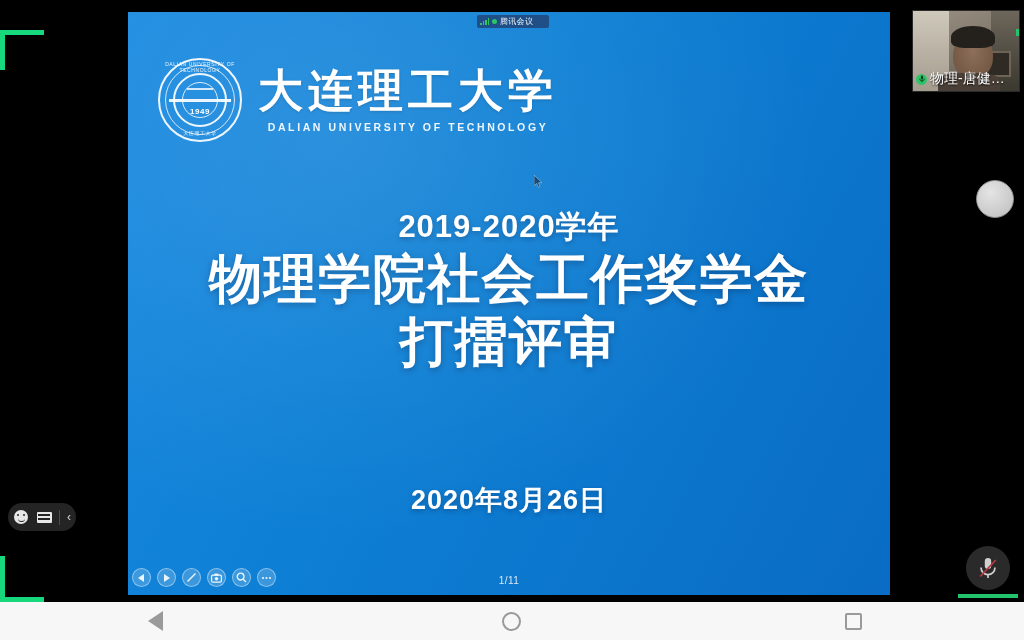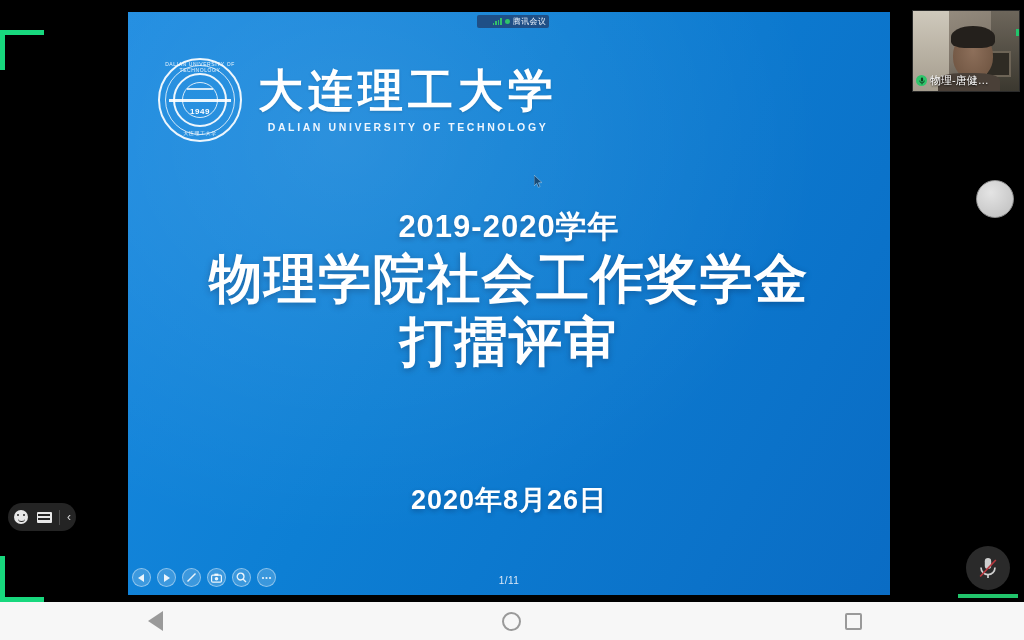--- a/index.html
+++ b/index.html
@@ -17,21 +17,21 @@
   .bk-tl .h{ left:0; top:30px; width:44px; height:5px; }
   .bk-tl .v{ left:0; top:30px; width:5px; height:40px; }
   .bk-bl{ left:0; top:556px; width:44px; height:46px; }
   .bk-bl .h{ left:0; top:41px; width:44px; height:5px; }
   .bk-bl .v{ left:0; top:0px; width:5px; height:46px; }
 
   
   .status-pill{
     position:absolute; left:477px; top:15px; width:72px; height:13px;
     background:#1f4f86; border-radius:2px;
-    display:flex; align-items:center; gap:3px; padding:0 3px; z-index:40;justify-content:flex-end;
+    display:flex; align-items:center; gap:3px; padding:0 3px; z-index:40;
   }
   .sig{ display:flex; align-items:flex-end; gap:1px; height:7px; }
   .sig span{ width:1.5px; background:#33c26a; display:block; }
   .sig span:nth-child(1){ height:2px; }
   .sig span:nth-child(2){ height:4px; }
   .sig span:nth-child(3){ height:5px; }
   .sig span:nth-child(4){ height:7px; }
   .dot-green{ width:5px; height:5px; border-radius:50%; background:#2fc46a; }
   .status-text{ font-size:8px; color:#eaf2fb; letter-spacing:.3px; line-height:1; white-space:nowrap; }
 
@@ -138,21 +138,21 @@
   }
   .pip .namebar{
     position:absolute; left:3px; bottom:3px; display:flex; align-items:center; gap:3px;
     max-width:100px;
   }
   .pip .micdot{
     width:11px; height:11px; border-radius:50%; background:#2fc46a;
     display:flex; align-items:center; justify-content:center; flex:0 0 auto;
   }
   .pip .pipname{
-    font-size:11px; color:#fff; white-space:nowrap; overflow:hidden;
+    font-size:14px; color:#fff; white-space:nowrap; overflow:hidden;
     text-shadow:0 1px 2px rgba(0,0,0,.85);
   }
   .pip .greenedge{ position:absolute; right:0; top:18px; width:3px; height:7px; background:#21c46b; }
 
   
   .left-bar{
     position:absolute; left:8px; top:503px; height:28px; z-index:50;
     background:#242424; border-radius:14px; display:flex; align-items:center;
     padding:0 5px; gap:7px;
   }

